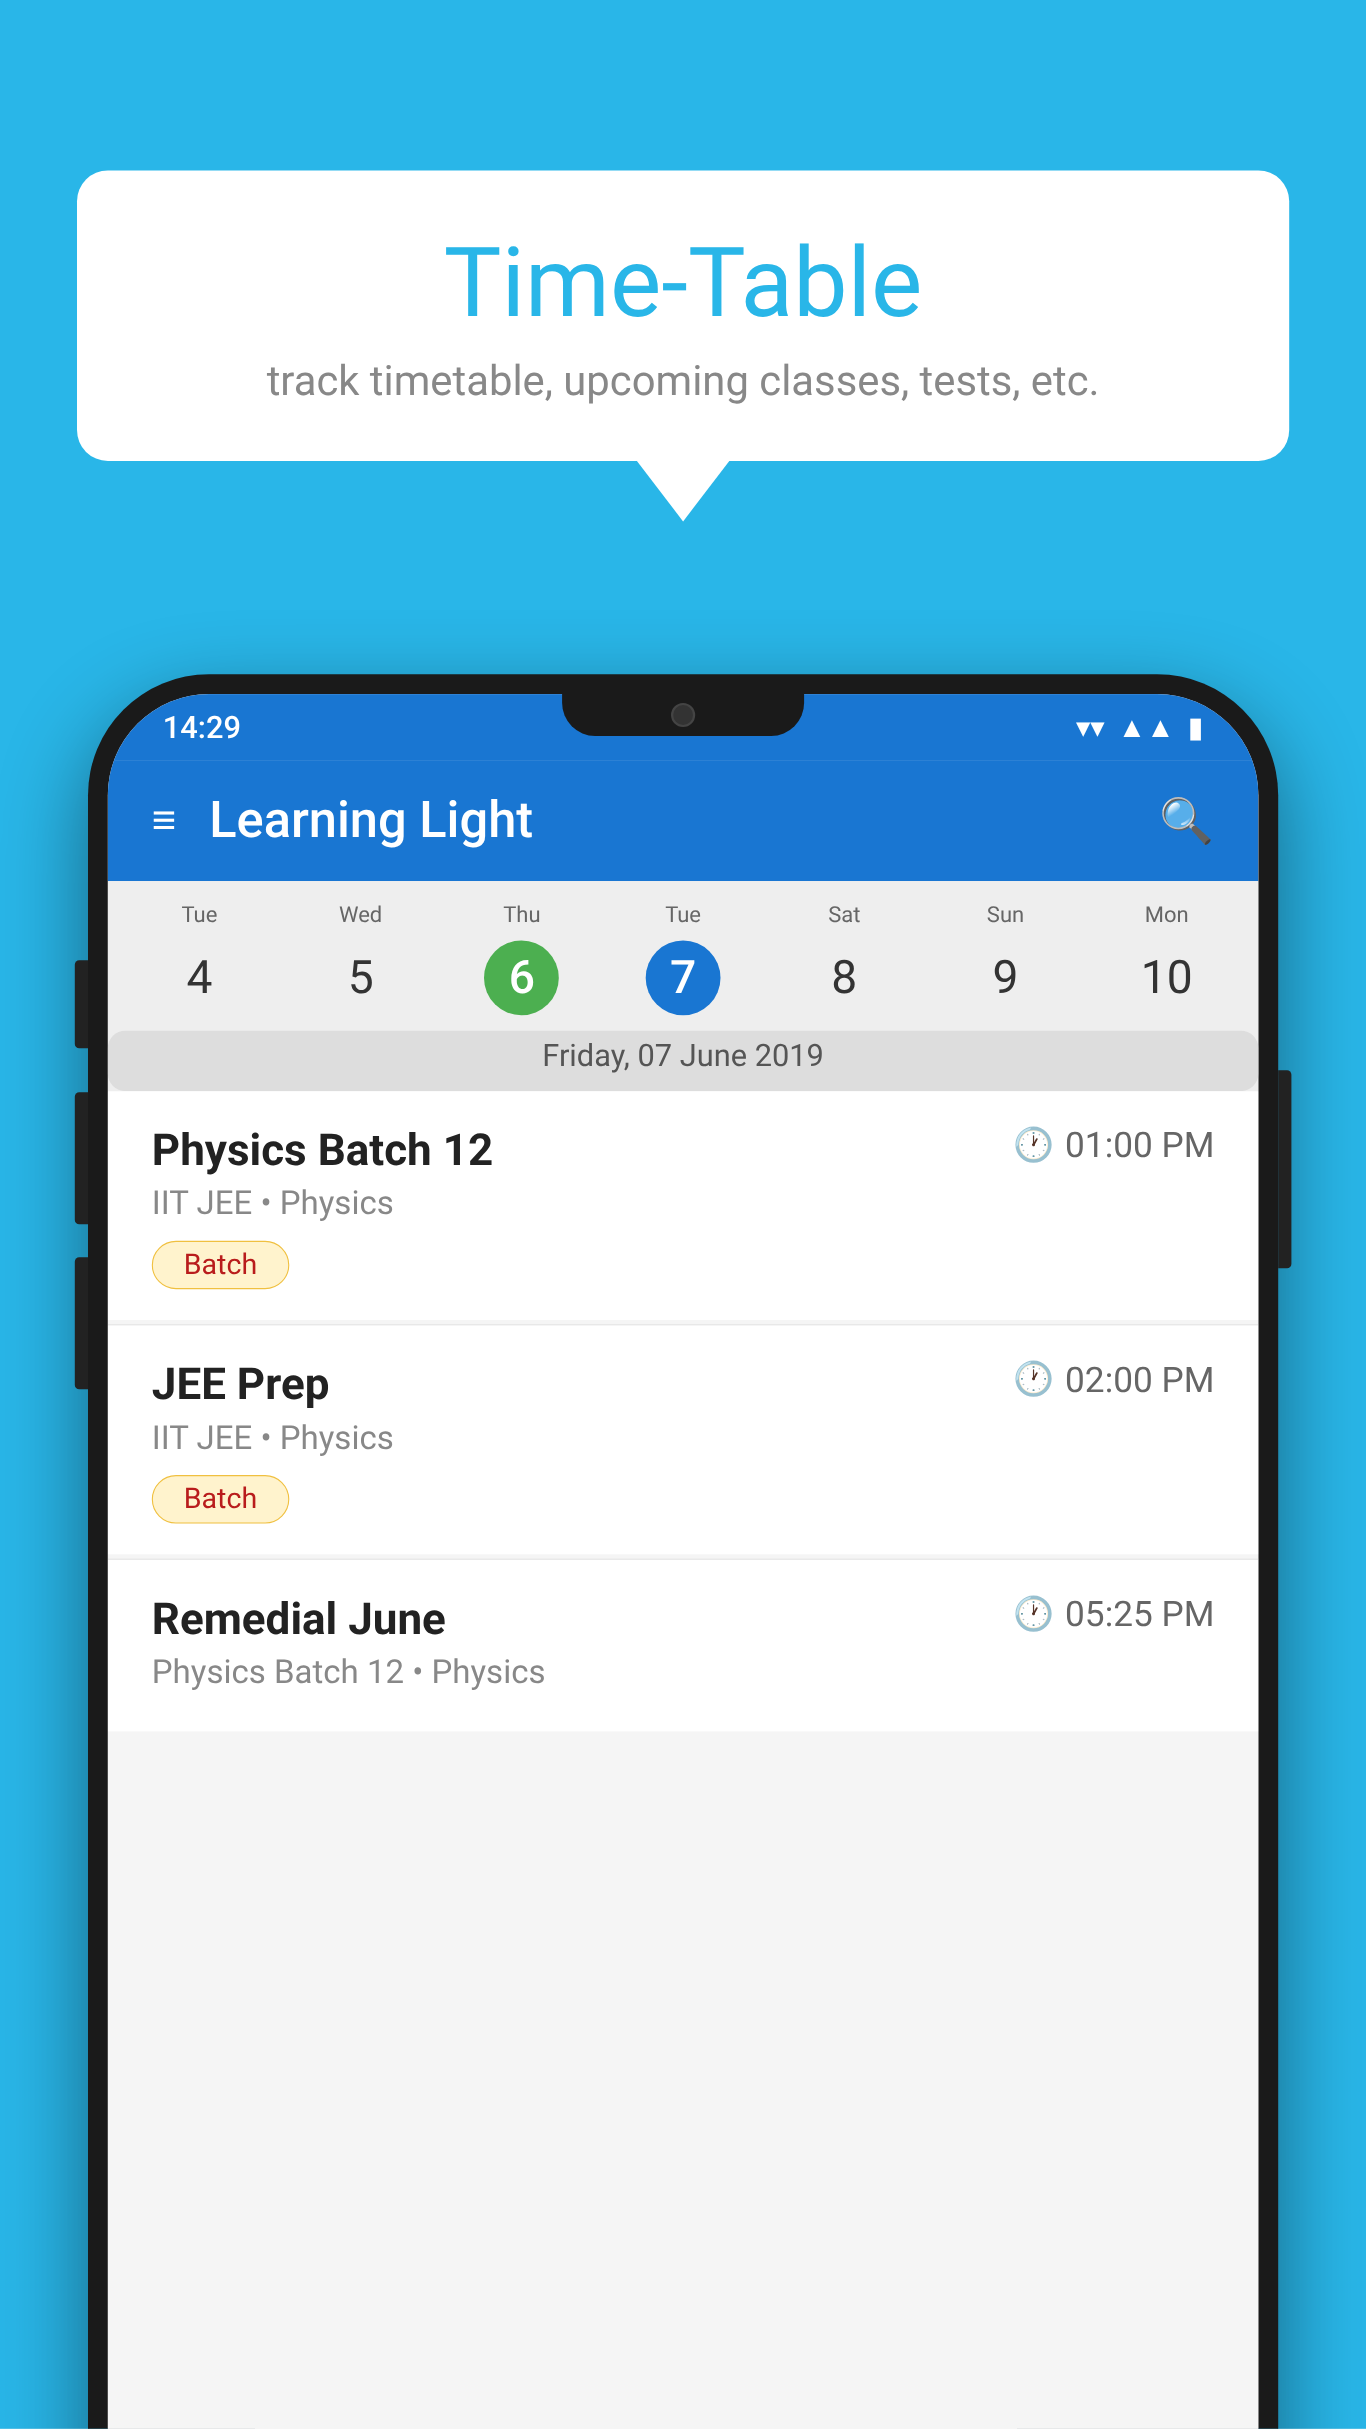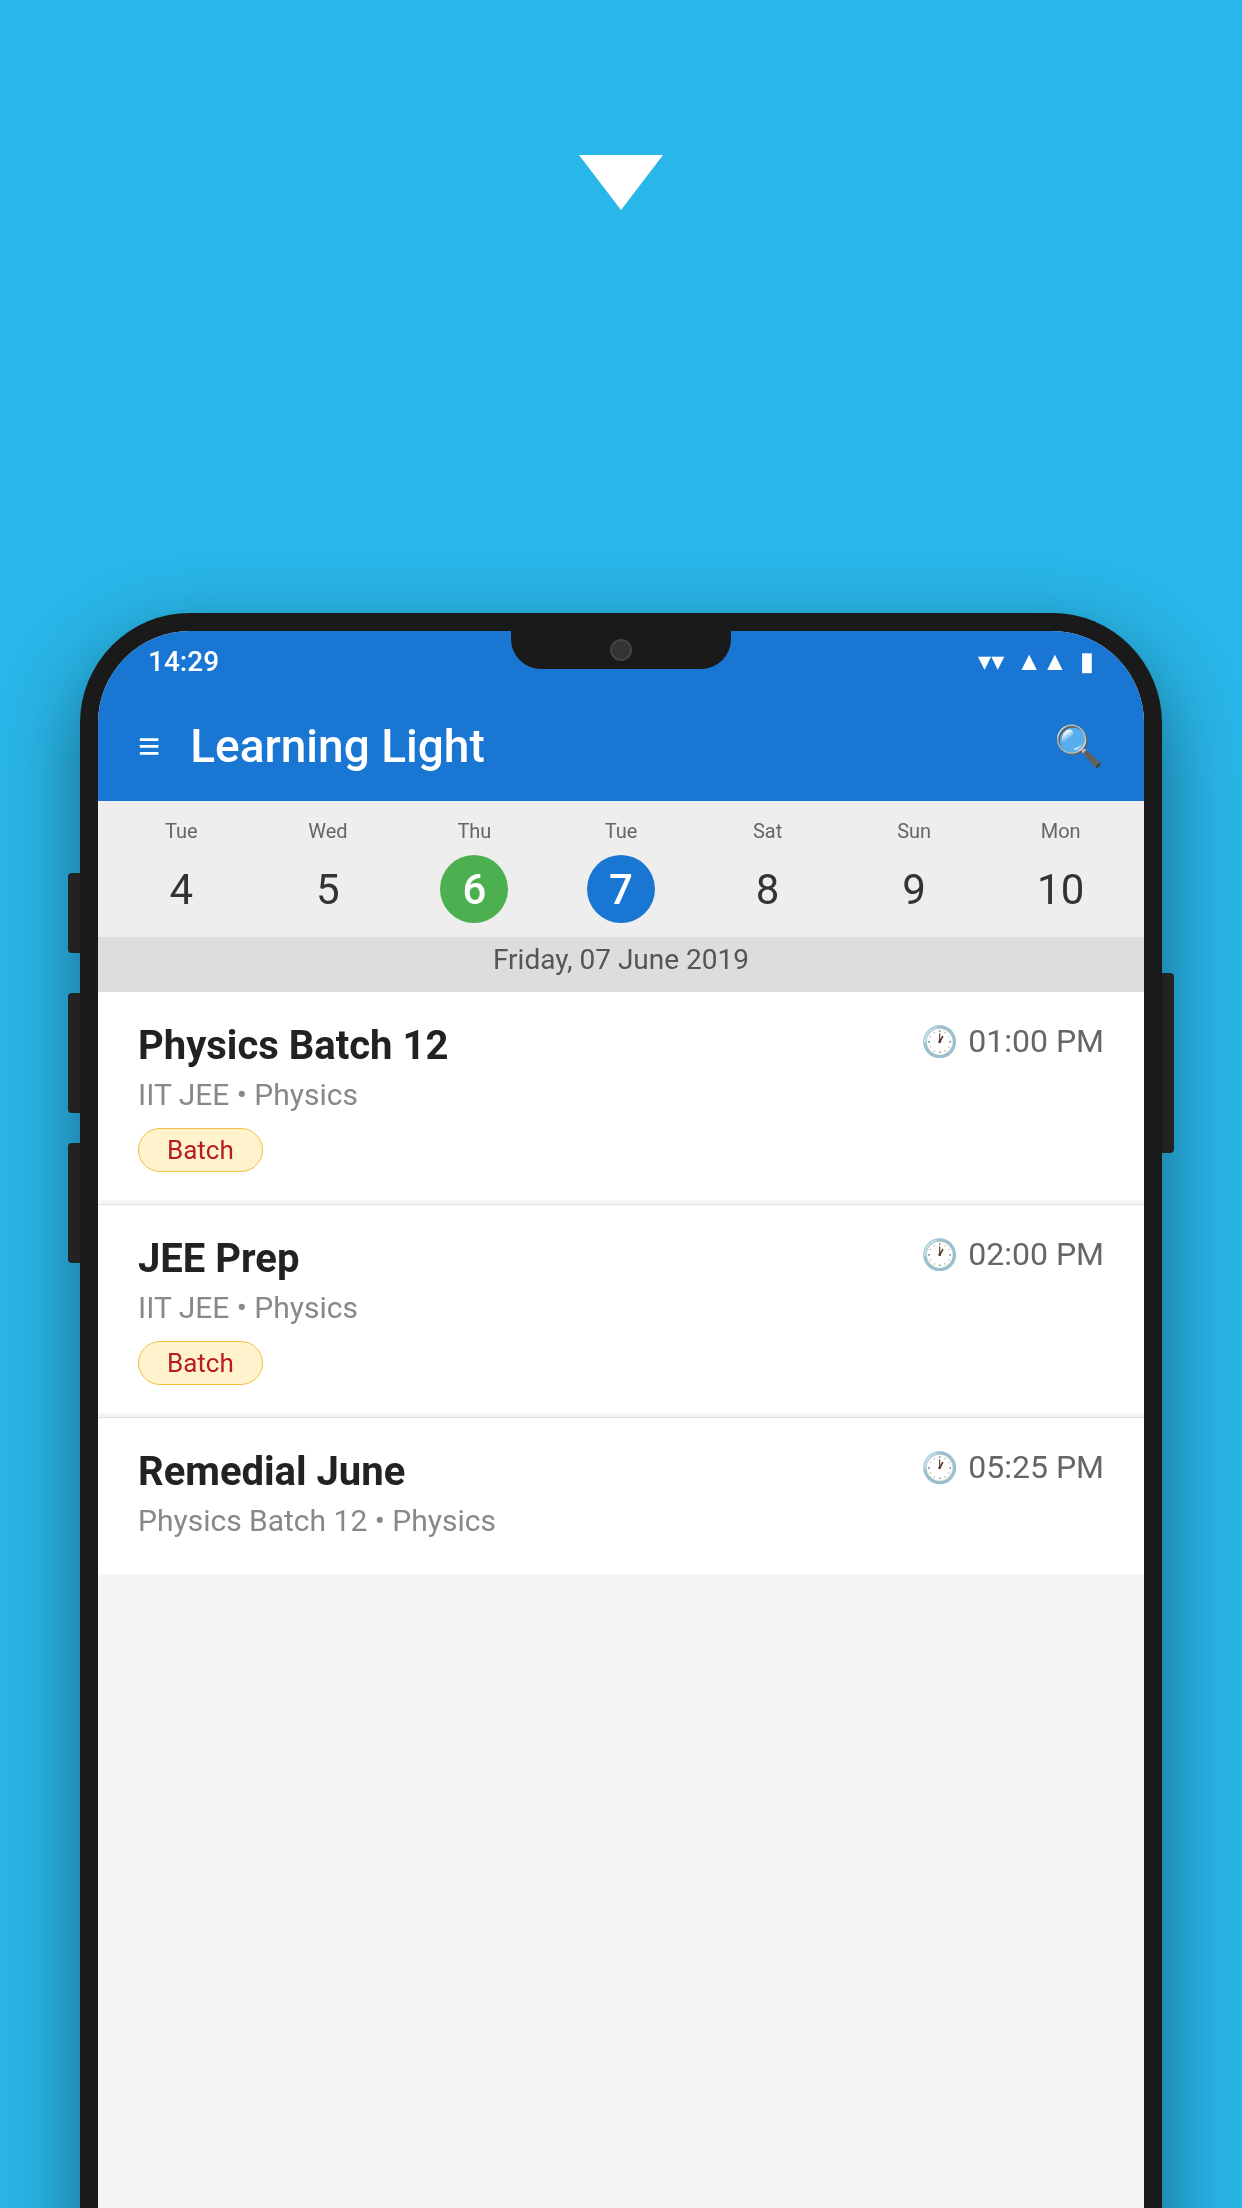--- a/index.html
+++ b/index.html
@@ -237,20 +237,21 @@
       height: 68px;
       margin: 0 auto;
       font-weight: 500;
     }
     .selected-date-label {
       text-align: center;
       font-size: 28px;
       color: #555;
       padding: 6px 0 16px;
       background: #ddd;
+      border-radius: 16px;
     }
 
     
     .events-list {
       flex: 1;
       background: #f5f5f5;
       overflow: hidden;
     }
     .event-card {
       background: white;
@@ -302,20 +303,24 @@
     
     .event-card-partial {
       background: white;
       padding: 30px 40px 20px;
     }
   </style>
 </head>
 <body>
 
 <div class="speech-bubble-wrapper">
+  <div class="speech-bubble">
+    <div class="speech-bubble-title">Time-Table</div>
+    <div class="speech-bubble-subtitle">track timetable, upcoming classes, tests, etc.</div>
+  </div>
   <div class="speech-bubble-pointer"></div>
 </div>
 
 <div class="phone-wrapper">
   <div class="phone-frame">
 
     <div class="phone-side-btn-left"></div>
     <div class="phone-side-btn-left2"></div>
     <div class="phone-side-btn-left3"></div>
     <div class="phone-side-btn-right"></div>

